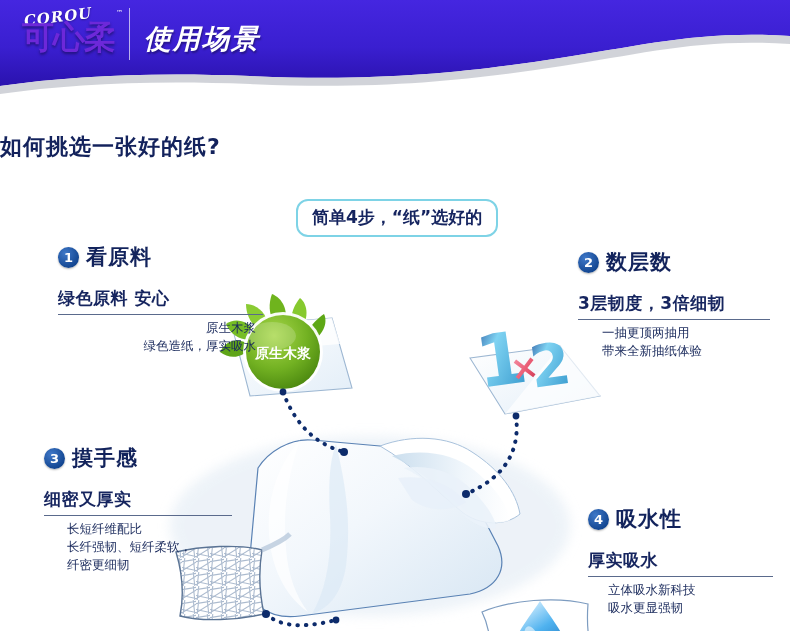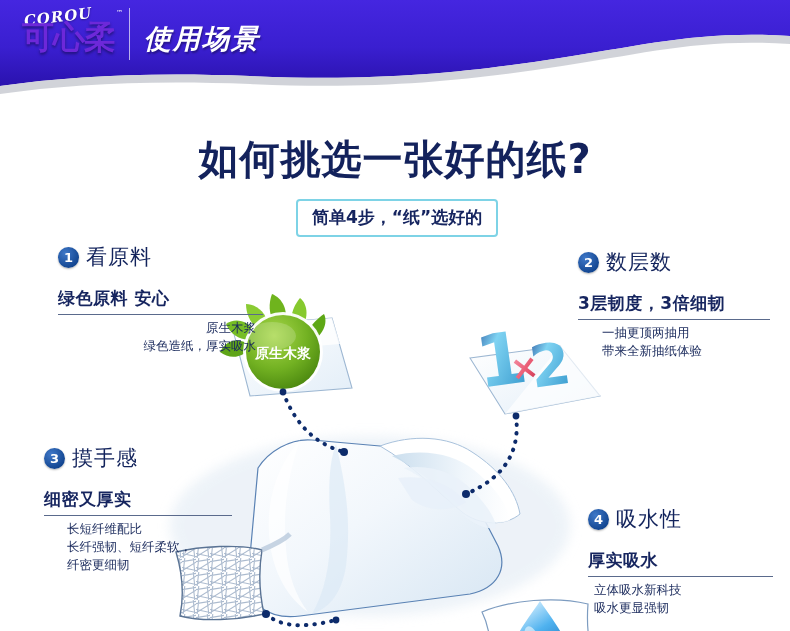--- a/index.html
+++ b/index.html
@@ -30,65 +30,65 @@
   .logo-divider{position:absolute;left:129px;top:8px;width:1px;height:52px;background:rgba(255,255,255,.65);}
   .header-title{
     position:absolute;left:144px;top:21px;
     color:#fff;font-size:27px;font-weight:bold;letter-spacing:2px;
     text-shadow:1px 2px 2px rgba(0,0,0,.35);
     font-style:italic;
   }
 
   
   .headline{
-    position:absolute;left:0;top:132px;width:790px;text-align:center;
-    font-size:40px;font-weight:bold;color:#13225c;letter-spacing:1px;
+    position:absolute;left:0;top:132px;width:790px;text-align:left;
+    font-size:22px;font-weight:bold;color:#13225c;letter-spacing:1px;
   }
   .subtitle-pill{
     position:absolute;left:296px;top:199px;
     padding:5px 14px 6px 14px;
-    border:2px solid #7ed3e6;border-radius:4px;background:#fff;
+    border:2px solid #7ed3e6;border-radius:12px;background:#fff;
     font-size:17px;font-weight:bold;color:#15245f;white-space:nowrap;
     z-index:6;
   }
 
   
   .art{position:absolute;left:0;top:96px;width:790px;height:535px;z-index:1;}
 
   
   .sec{position:absolute;z-index:5;}
   .sec-head{display:flex;align-items:center;gap:7px;}
   .badge{
     width:21px;height:21px;border-radius:50%;
     background:radial-gradient(circle at 35% 30%,#3f78c8,#11448f 75%);
     color:#fff;font-size:13px;font-weight:bold;
     display:flex;align-items:center;justify-content:center;
     box-shadow:0 1px 2px rgba(0,0,0,.3);flex:none;
   }
-  .sec-title{font-size:21px;font-weight:normal;color:#12235c;letter-spacing:1px;text-align:center;}
+  .sec-title{font-size:21px;font-weight:bold;color:#12235c;letter-spacing:1px;text-align:center;}
   .sec-sub{font-size:17px;font-weight:bold;color:#16255f;margin-top:16px;letter-spacing:.5px;}
   .rule{height:1px;background:#5a6a8c;margin-top:4px;}
   .sec-body{font-size:12.5px;line-height:1.45;color:#1a2a5c;margin-top:4px;}
   .sec-body div{white-space:nowrap;}
 
   .sec1{left:58px;top:243px;width:215px;}
   .sec1 .rule{width:205px;}
   .sec1 .sec-body{text-align:right;width:198px;}
 
   .sec2{left:578px;top:248px;width:205px;}
   .sec2 .rule{width:192px;}
   .sec2 .sec-body{margin-left:24px;}
 
   .sec3{left:44px;top:444px;width:200px;}
   .sec3 .rule{width:188px;}
   .sec3 .sec-body{margin-left:23px;}
 
   .sec4{left:588px;top:505px;width:195px;}
   .sec4 .rule{width:185px;}
-  .sec4 .sec-body{margin-left:6px;}
+  .sec4 .sec-body{margin-left:20px;}
 </style>
 </head>
 <body>
 
 <div class="header">
   <svg width="790" height="96" viewBox="0 0 790 96">
     <defs>
       <linearGradient id="bargrad" x1="0" y1="0" x2="0" y2="1">
         <stop offset="0%" stop-color="#4526e0"></stop>
         <stop offset="55%" stop-color="#3a1fd0"></stop>

